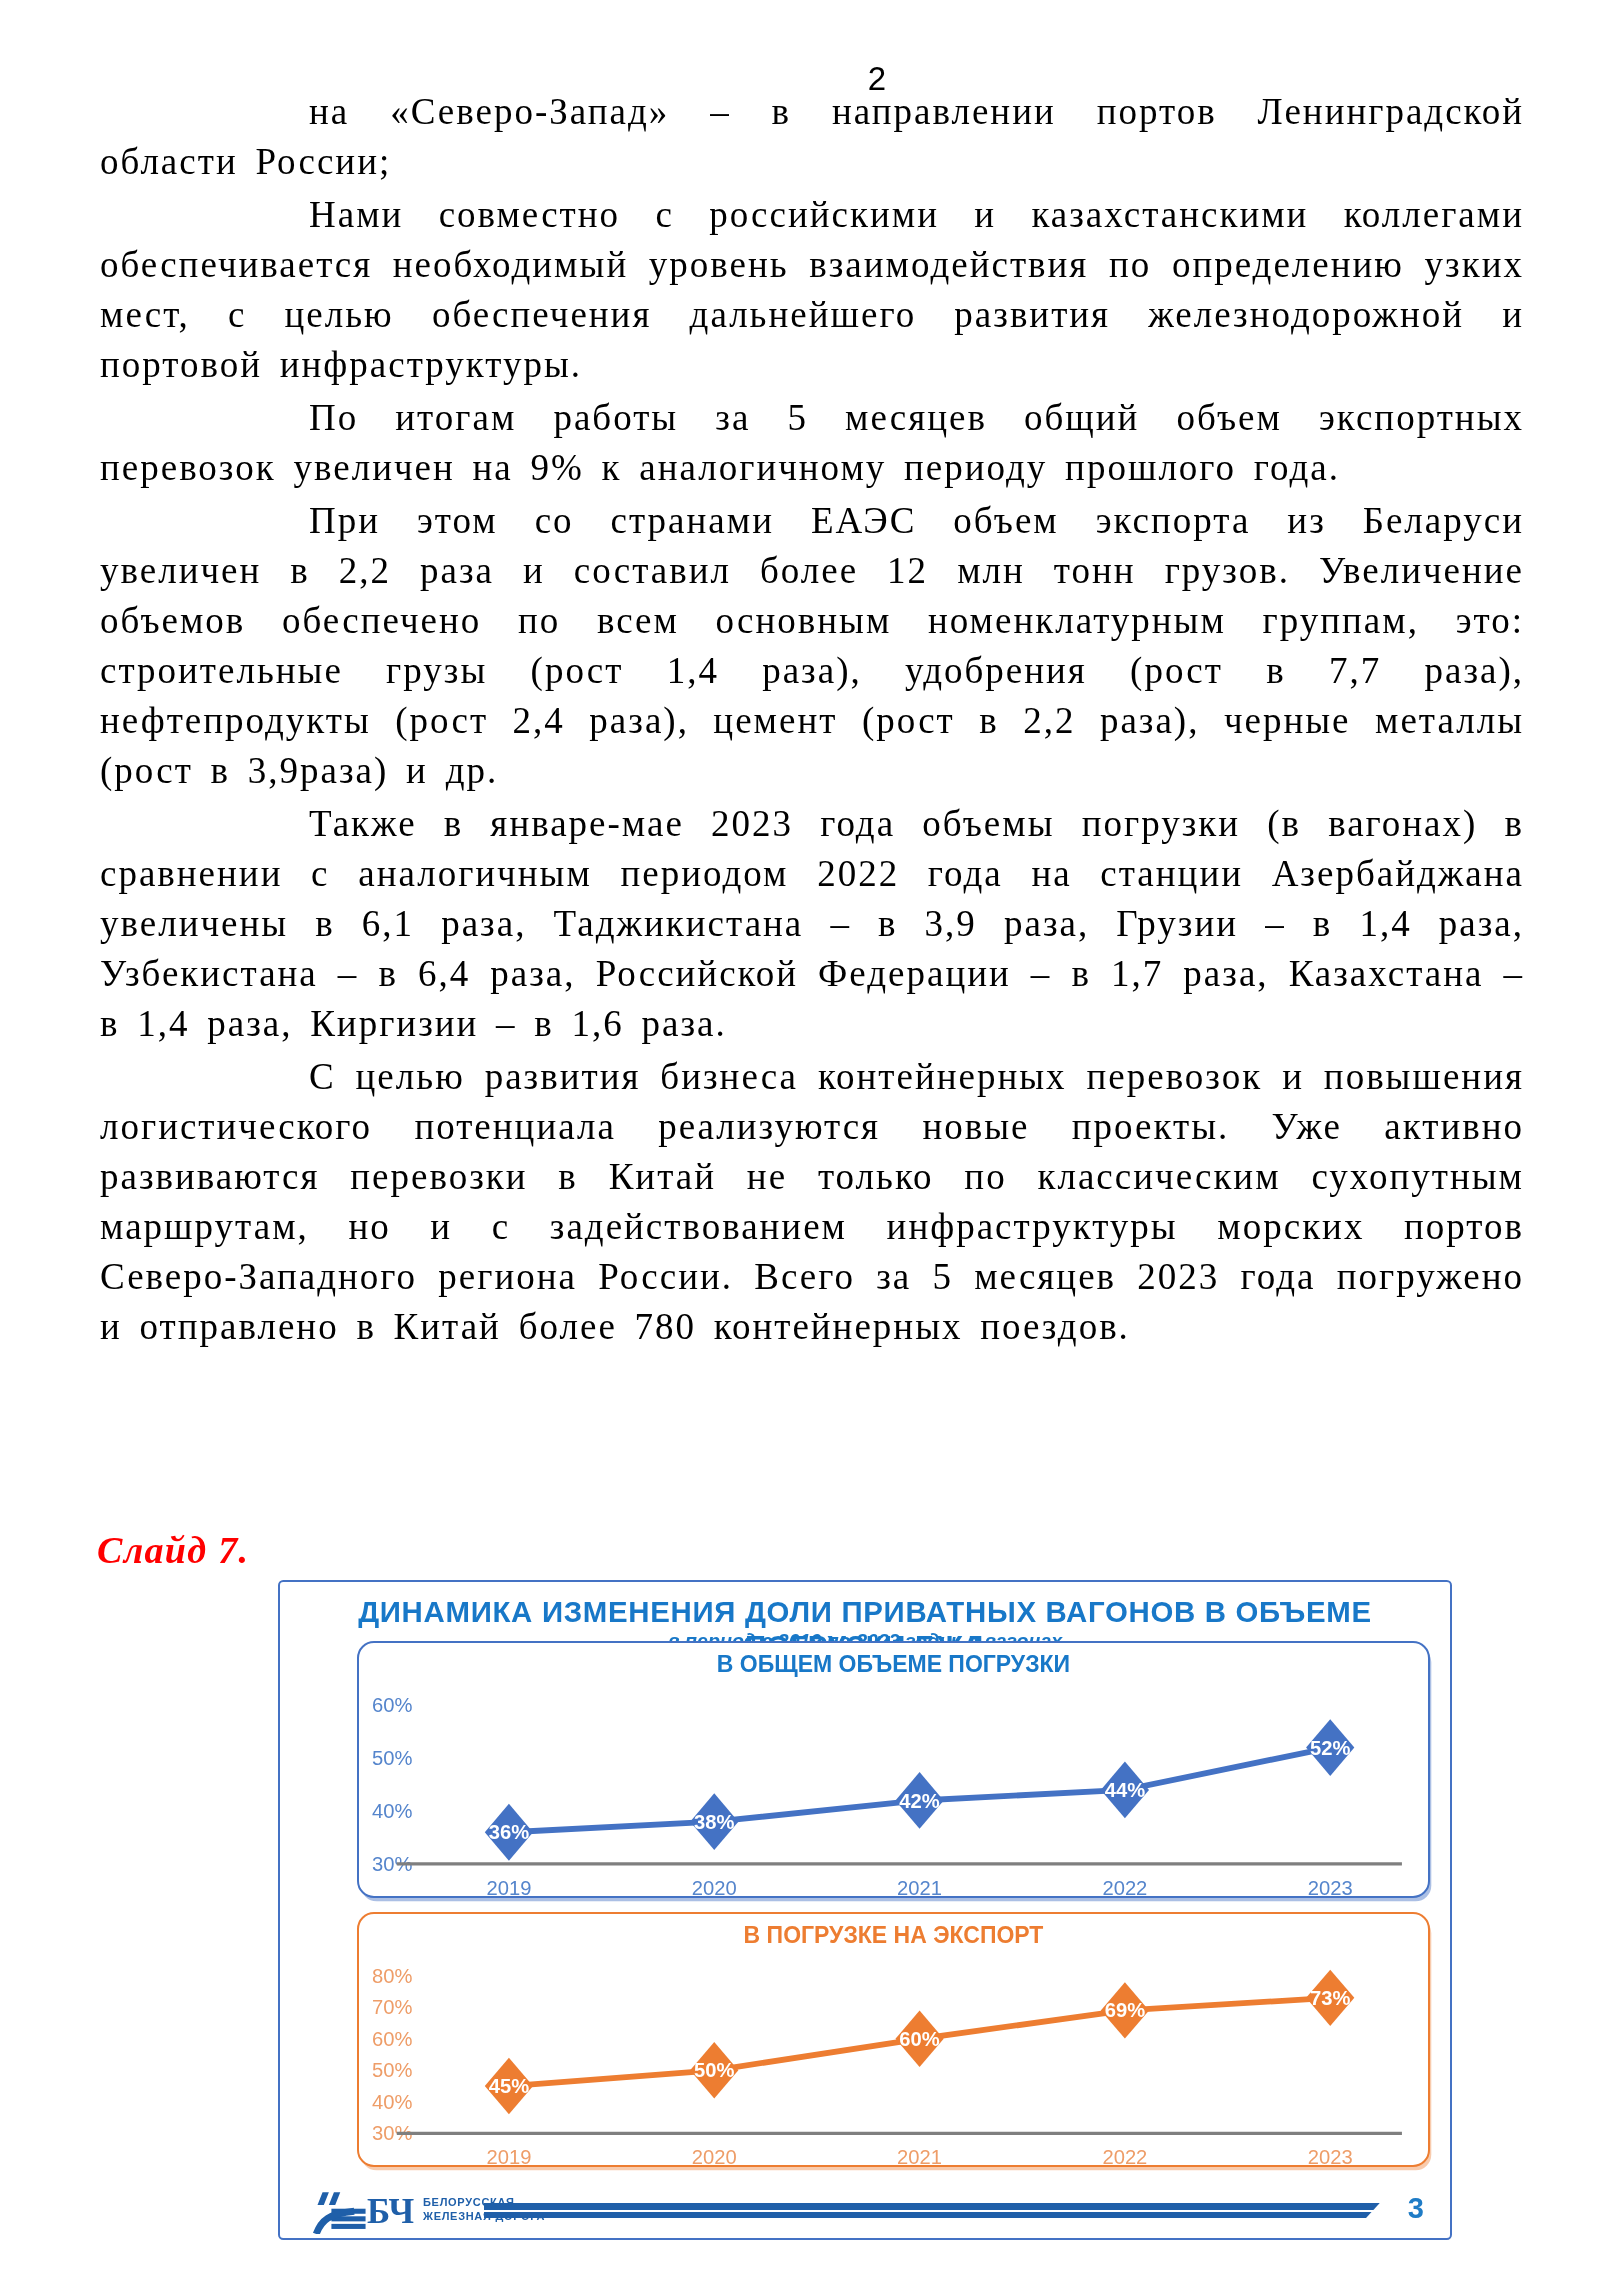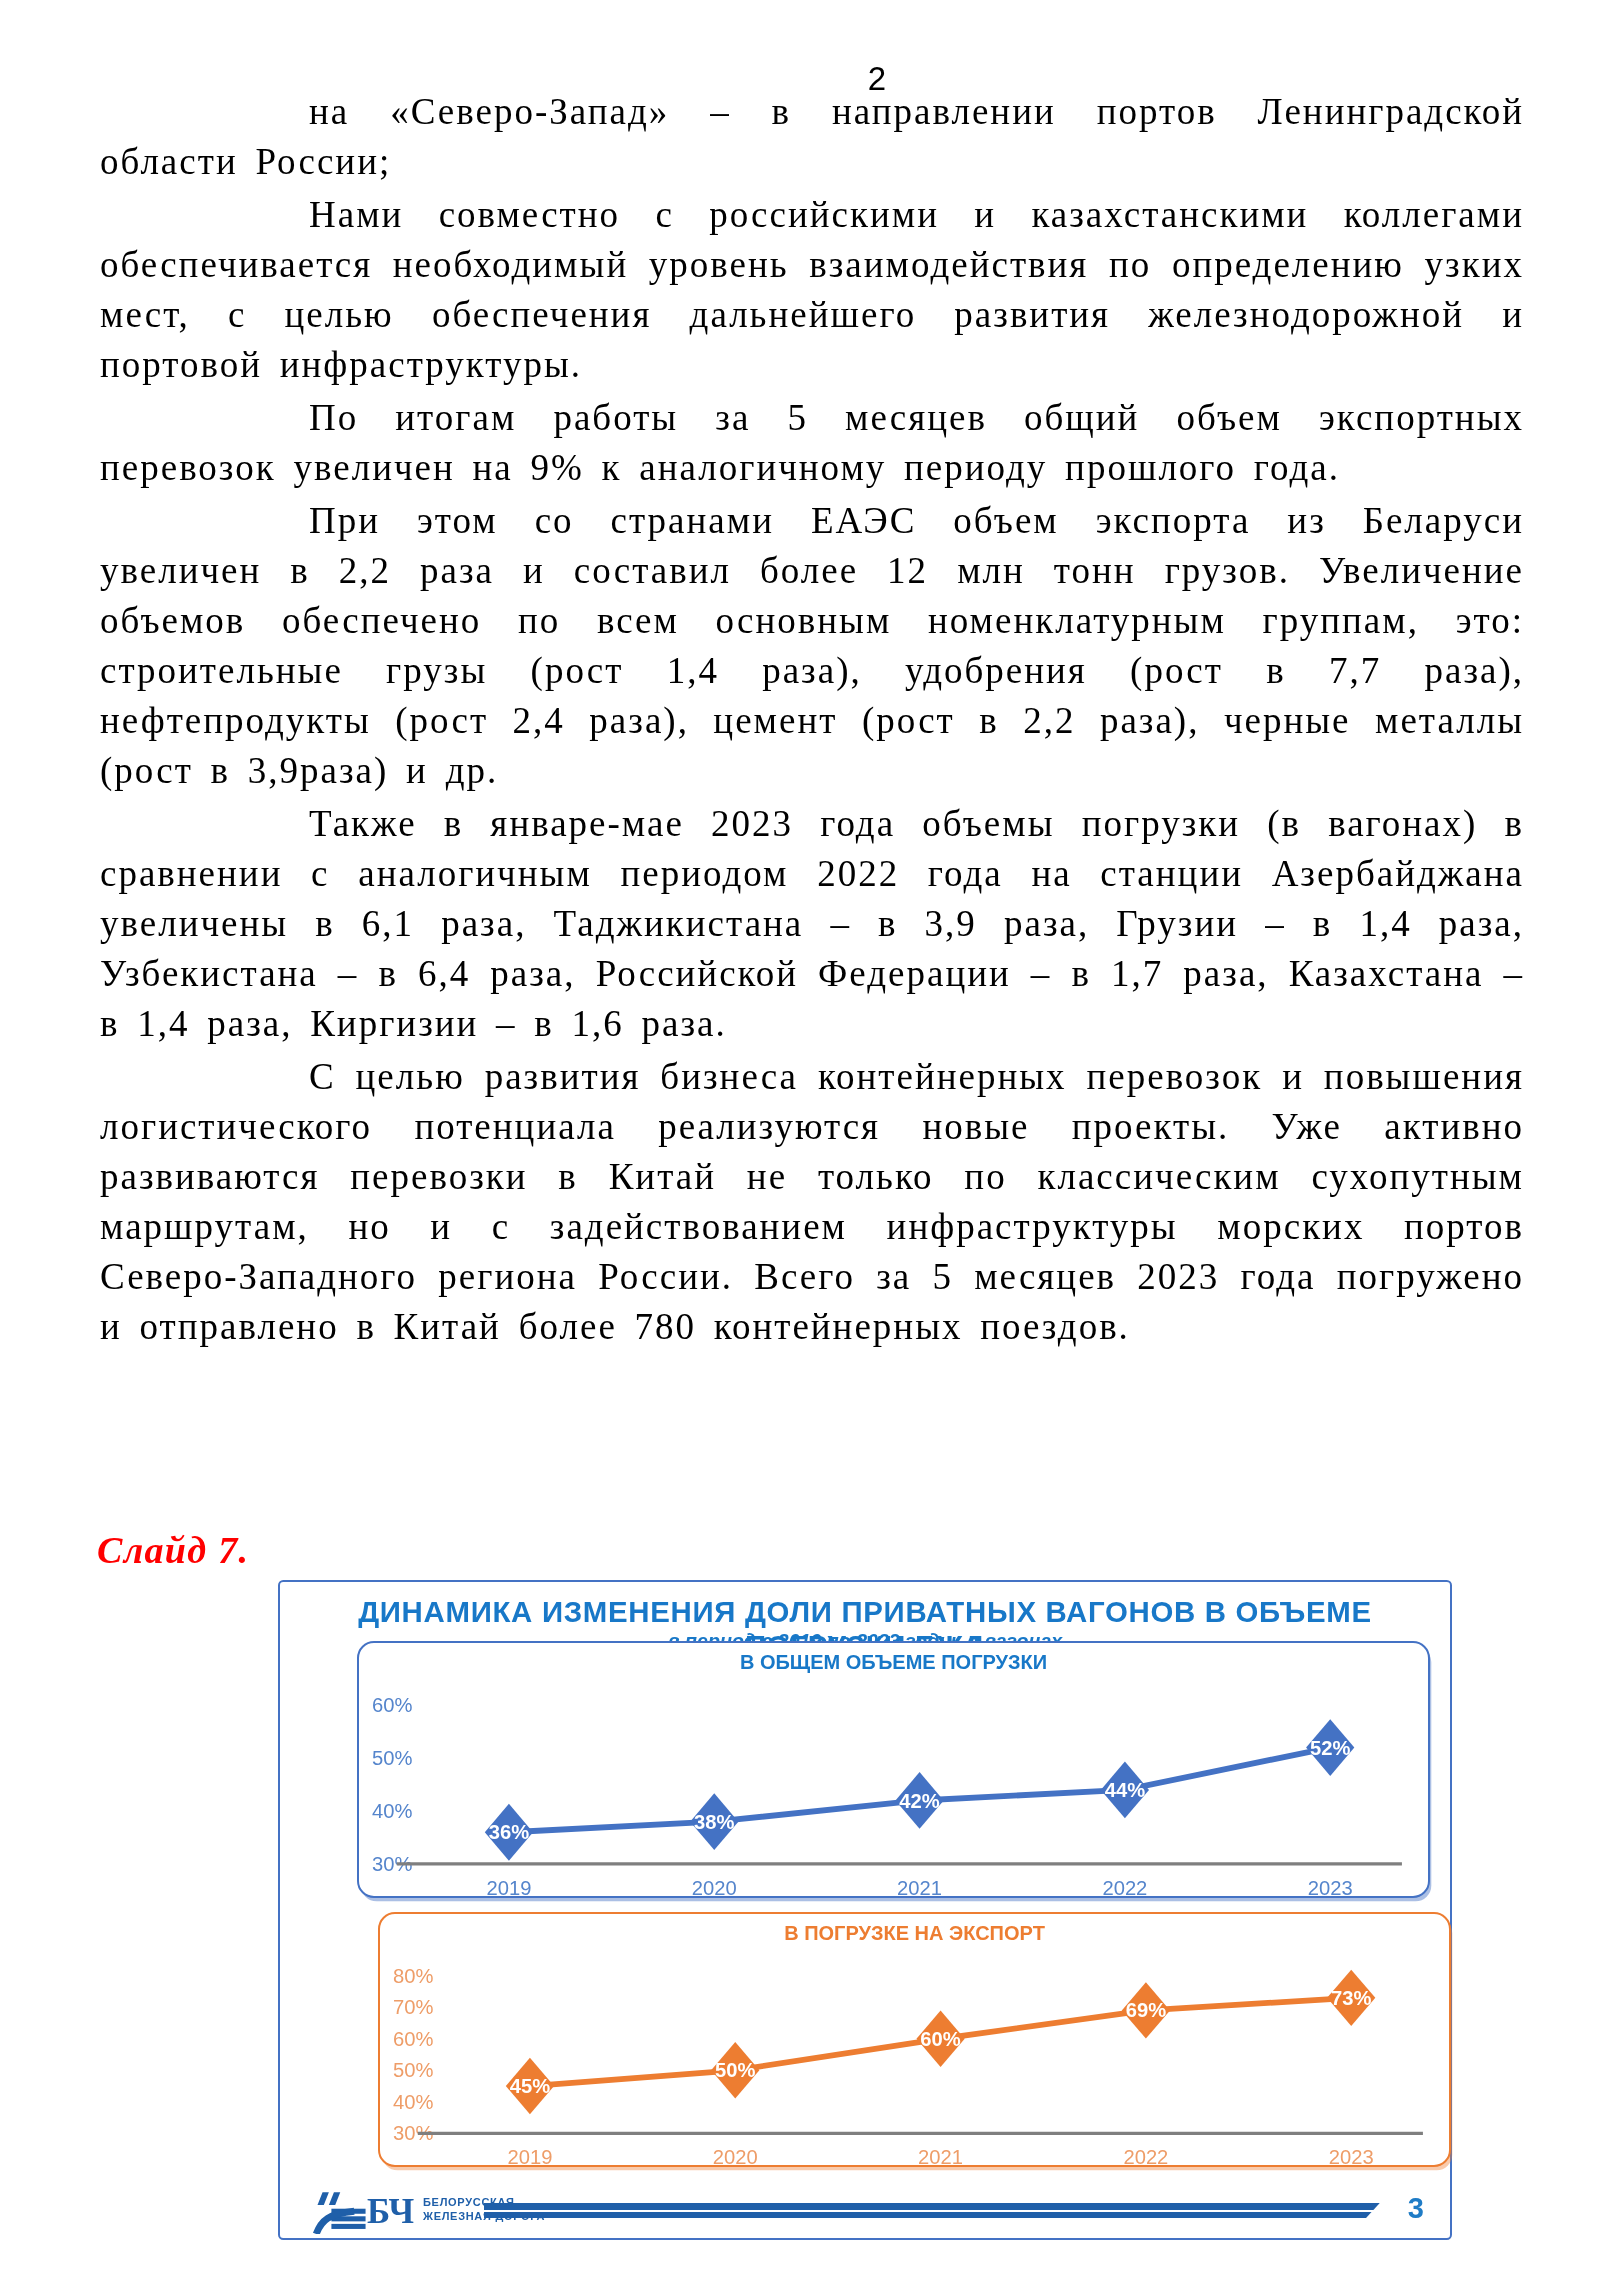--- a/index.html
+++ b/index.html
@@ -18,23 +18,23 @@
         font-family:"Liberation Sans", sans-serif;}
   .slide-title{position:absolute;top:13px;left:0;width:100%;text-align:center;
         font-size:29.4px;font-weight:bold;color:#1878C8;letter-spacing:0.7px;}
   .slide-subtitle{position:absolute;top:48px;left:0;width:100%;text-align:center;
         font-size:19.6px;font-weight:bold;font-style:italic;color:#1878C8;}
   .panel{position:absolute;left:77px;width:1073px;background:#fff;box-sizing:border-box;
         border-radius:17px;}
   .panel-blue{top:59px;height:257px;border:2px solid #4472C4;
         box-shadow:2.6px 4.6px 0 -1.3px rgba(68,114,196,.45);}
   .panel-orange{top:330px;height:255px;border:2px solid #ED7D31;
-        box-shadow:2.6px 4.6px 0 -1.3px rgba(237,125,49,.4);margin-left:21px;}
+        box-shadow:2.6px 4.6px 0 -1.3px rgba(237,125,49,.4);}
   .panel-title{position:absolute;top:7.9px;left:0;width:100%;text-align:center;
-        font-size:20px;font-weight:bold;z-index:2;}
+        font-size:23px;font-weight:bold;z-index:2;}
   .panel-title.blue{color:#1878C8;}
   .panel-title.orange{color:#ED7D31;}
   .chart{position:absolute;left:0;top:8px;width:100%;height:100%;z-index:1;}
   .chart svg{display:block;width:100%;height:100%;}
   .tick{font-family:"Liberation Sans", sans-serif;font-size:31px;}
   .dlab{font-family:"Liberation Sans", sans-serif;font-size:31px;font-weight:bold;
         fill:#ffffff;text-anchor:middle;}
   
   .slide-footer{position:absolute;left:8px;top:605px;width:100%;height:52px;}
   .logo-icon{position:absolute;left:23.6px;top:3.9px;width:54px;height:43px;}

